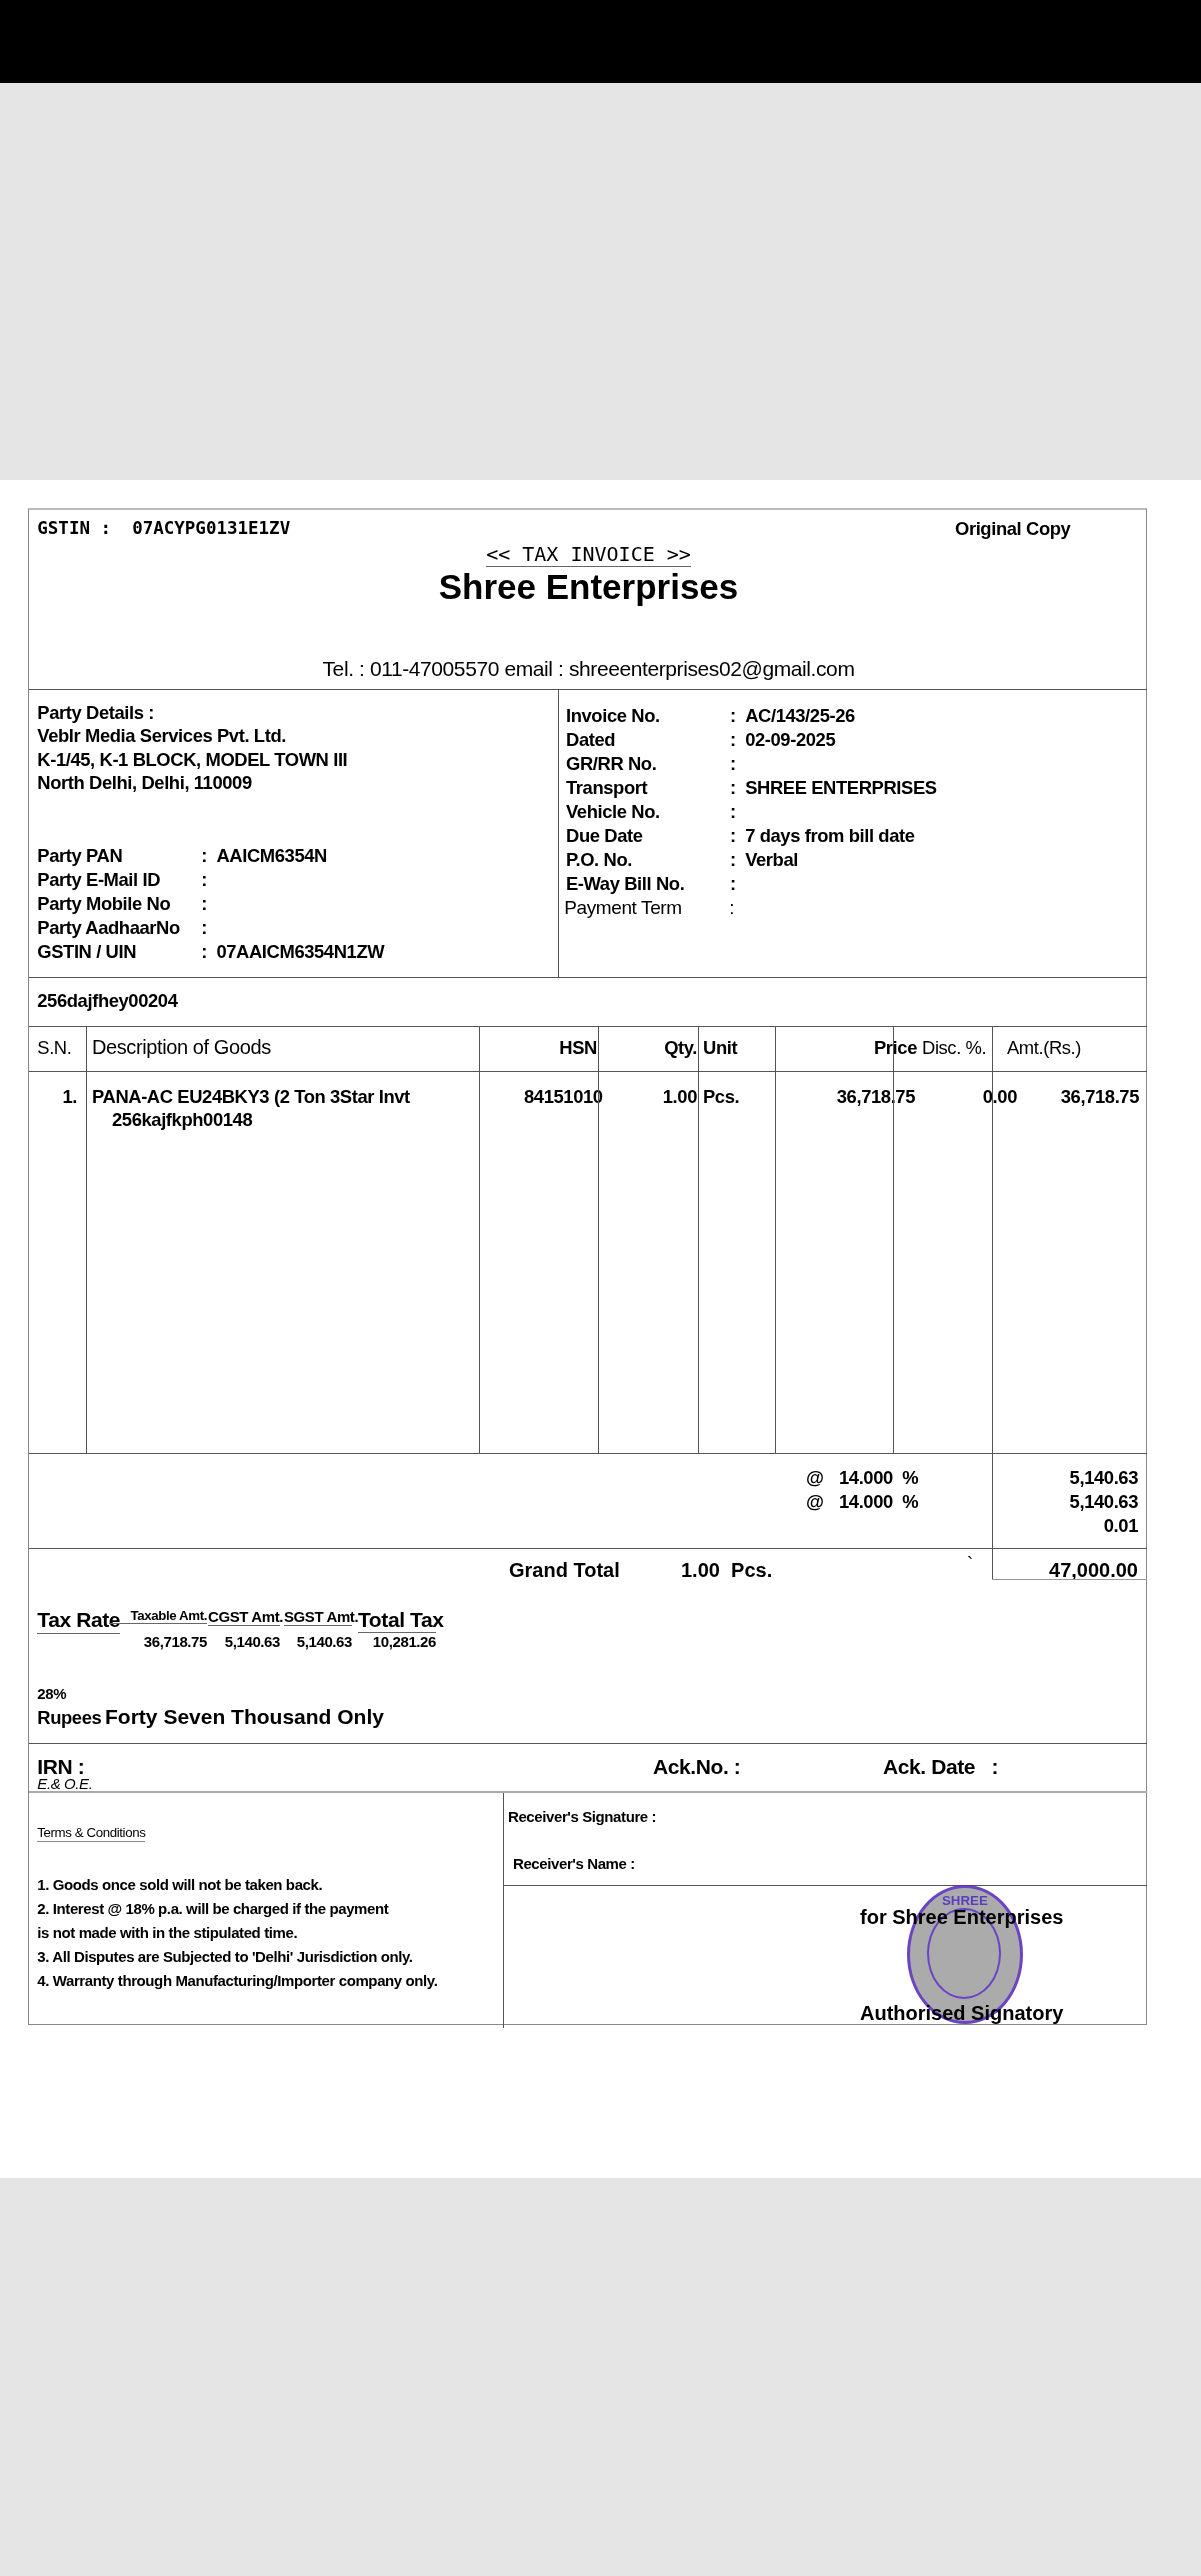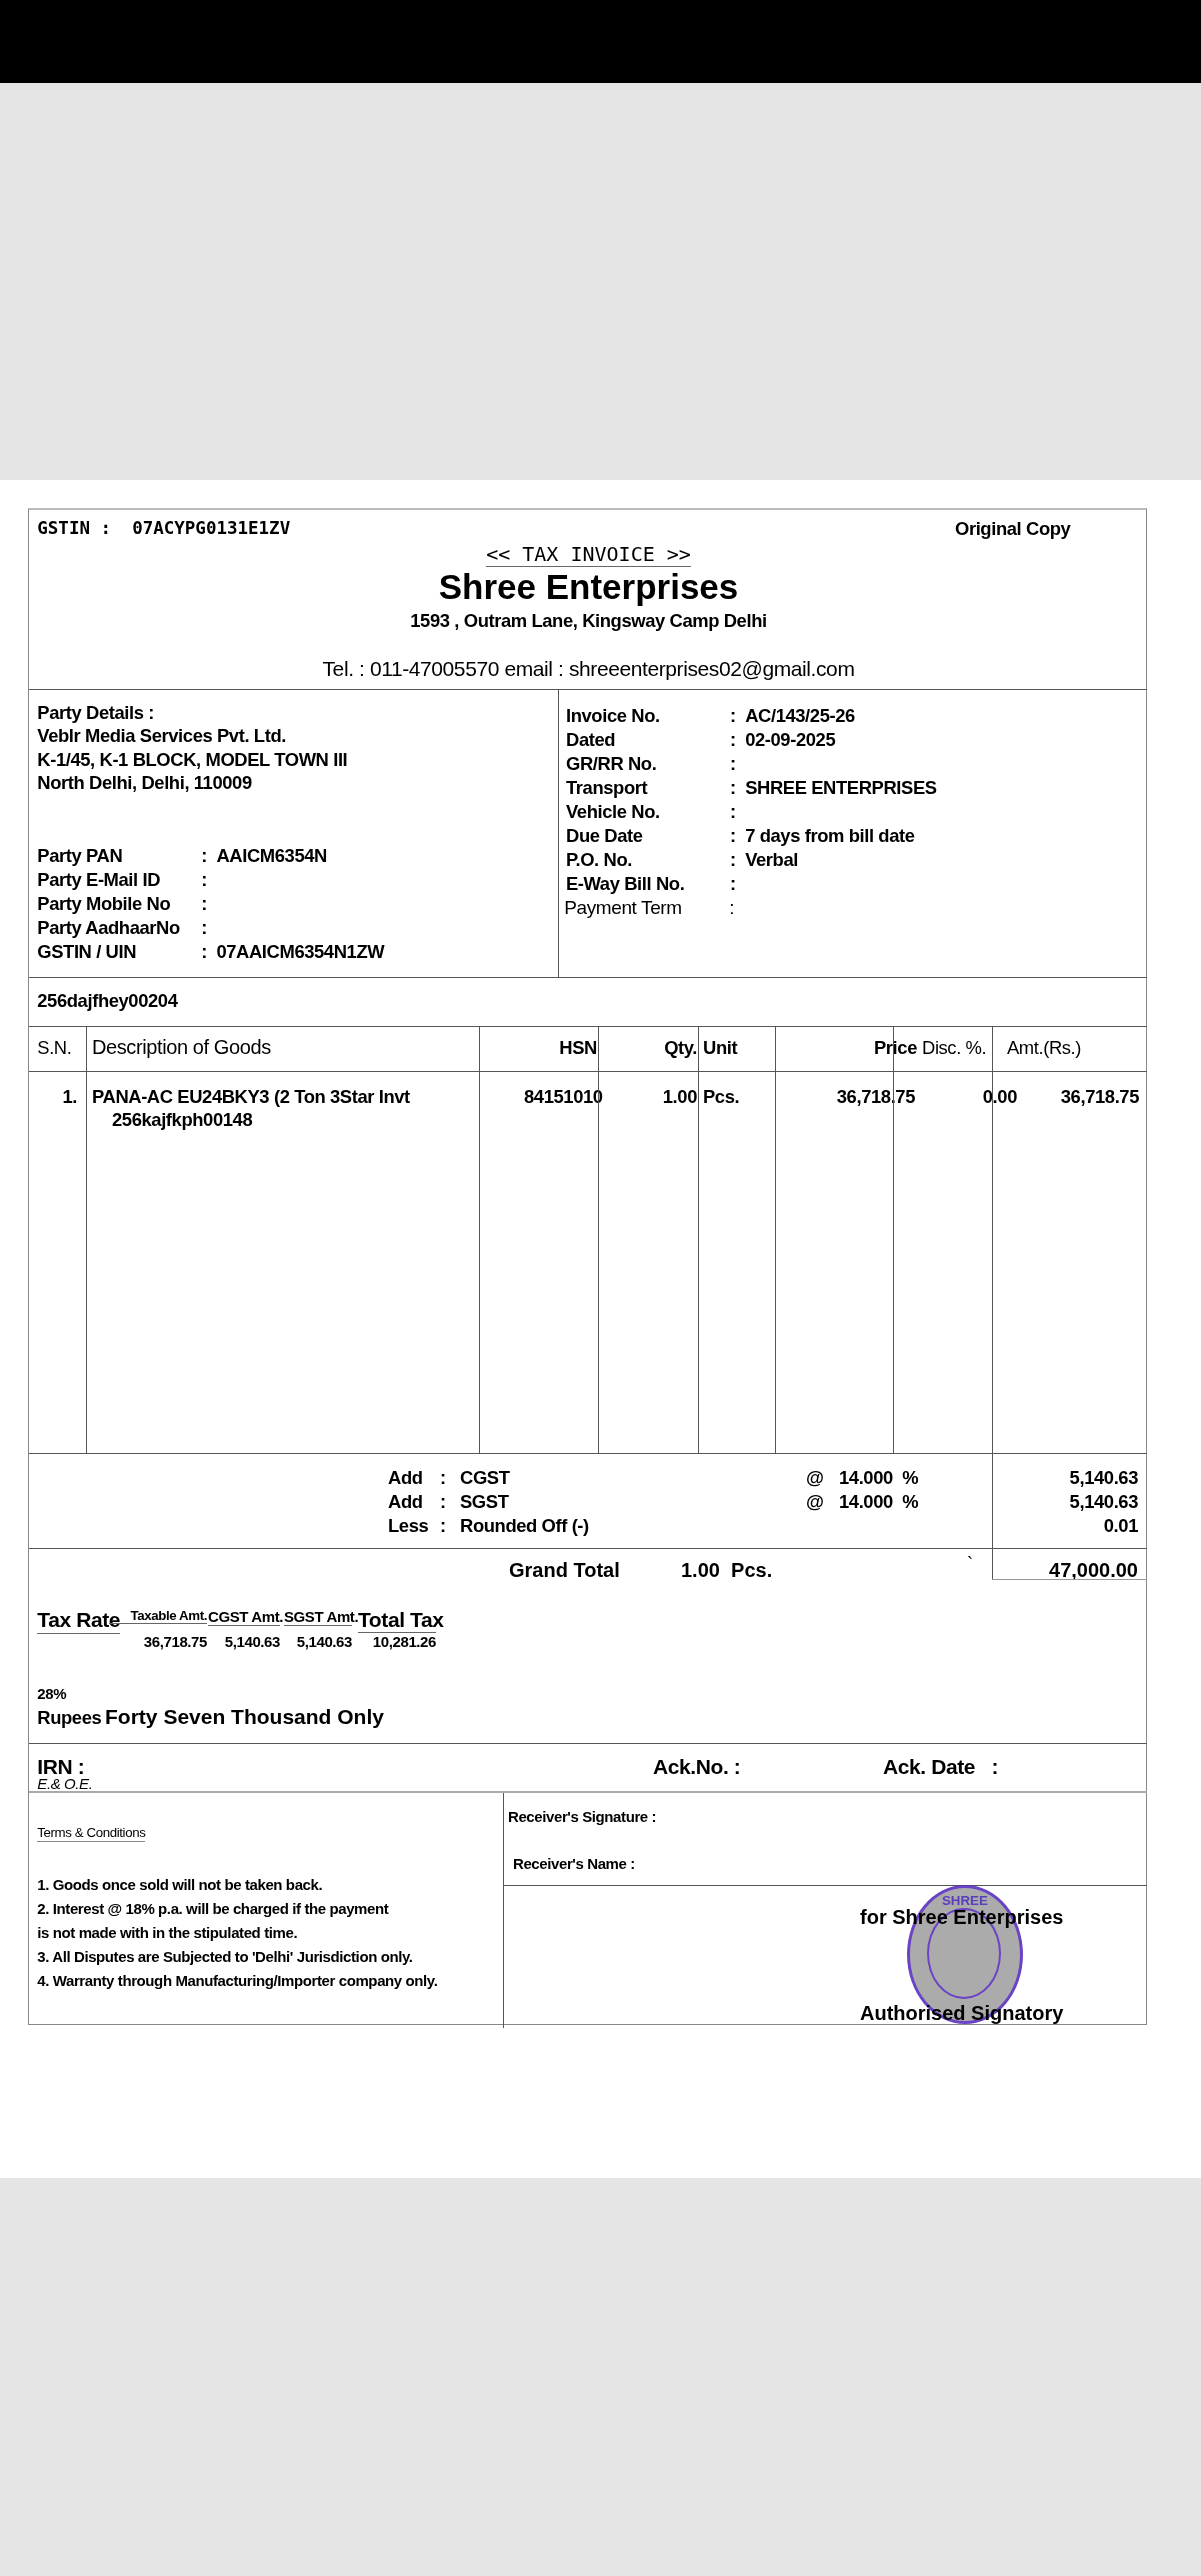--- a/index.html
+++ b/index.html
@@ -38,21 +38,20 @@
 
     <div class="abs t22 b mono" style="left:8.3px; top:8.3px; font-size:17.5px;">
       <span>GSTIN :</span>&nbsp;
       <span>07ACYPG0131E1ZV</span>
     </div>
     <div class="abs t22 b cond" style="left:926px; top:8.3px;">Original Copy</div>
     <div class="abs mono" style="left:0; width:1119px; top:32px; text-align:center; font-size:20px;">
       <span class="ul">&lt;&lt; TAX INVOICE &gt;&gt;</span>
     </div>
     <div class="abs b" style="left:0; width:1119px; top:57px; text-align:center; font-size:35px;">Shree Enterprises</div>
-    <div class="abs t22 b cond" style="left:0; width:1119px; top:100px; text-align:center;">1593 , Outram Lane, Kingsway Camp Delhi</div>
     <div class="abs t20 cond" style="left:0; width:1119px; top:147px; text-align:center;">Tel. : 011-47005570 email : shreeenterprises02@gmail.com</div>
 
     <div class="hline" style="left:0; width:1118px; top:179px;"></div>
 
     <div class="abs t22 b cond" style="left:8.3px; top:192px;">Party Details :</div>
     <div class="abs t22 b cond" style="left:8.3px; top:215px;">Veblr Media Services Pvt. Ltd.</div>
     <div class="abs t22 b cond" style="left:8.3px; top:239px;">K-1/45, K-1 BLOCK, MODEL TOWN III</div>
     <div class="abs t22 b cond" style="left:8.3px; top:262px;">North Delhi, Delhi, 110009</div>
 
     <div class="abs t22 b cond" style="left:8.3px; top:334px; line-height:24px;">
@@ -109,25 +108,20 @@
     <div class="vline" style="left:57px;   top:516px; height:427px;"></div>
     <div class="vline" style="left:450px;  top:516px; height:427px;"></div>
     <div class="vline" style="left:569px;  top:516px; height:427px;"></div>
     <div class="vline" style="left:669px;  top:516px; height:427px;"></div>
     <div class="vline" style="left:746px;  top:516px; height:427px;"></div>
     <div class="vline" style="left:864px; top:516px; height:427px;"></div>
     <div class="vline" style="left:963px; top:516px; height:554px;"></div>
 
     <div class="hline" style="left:0; width:1118px; top:943px;"></div>
 
-    <div class="abs t22 b cond" style="left:359px; top:956px; line-height:24px;">
-      <div><span style="display:inline-block;width:52px">Add</span><span style="display:inline-block;width:20px">:</span><span>CGST</span></div>
-      <div><span style="display:inline-block;width:52px">Add</span><span style="display:inline-block;width:20px">:</span><span>SGST</span></div>
-      <div><span style="display:inline-block;width:52px">Less</span><span style="display:inline-block;width:20px">:</span><span>Rounded Off (-)</span></div>
-    </div>
     <div class="abs t22 b cond" style="left:777px; top:956px; line-height:24px;">
       <div><span style="display:inline-block;width:33px">@</span><span>14.000</span>&nbsp;&nbsp;<span>%</span></div>
       <div><span style="display:inline-block;width:33px">@</span><span>14.000</span>&nbsp;&nbsp;<span>%</span></div>
     </div>
     <div class="abs t22 b cond r" style="left:976px; width:133px; top:956px; line-height:24px;">
       <div>5,140.63</div>
       <div>5,140.63</div>
       <div>0.01</div>
     </div>
 

